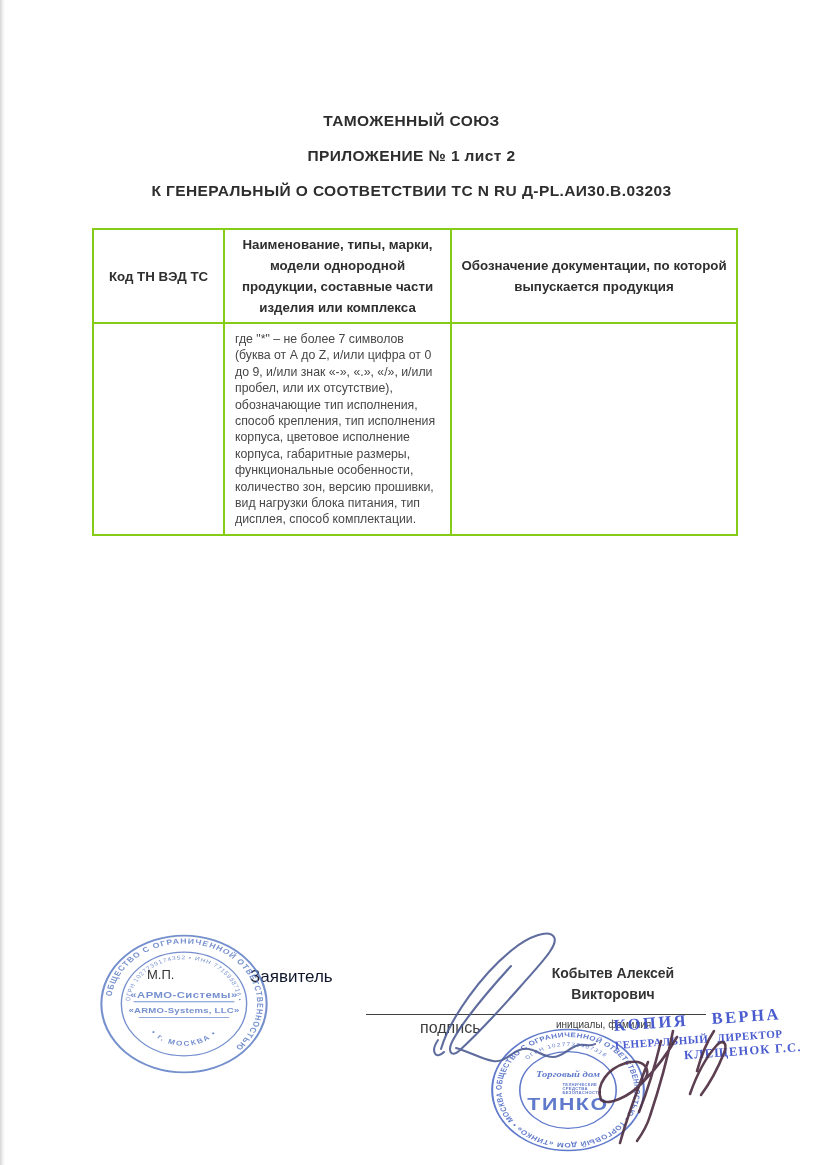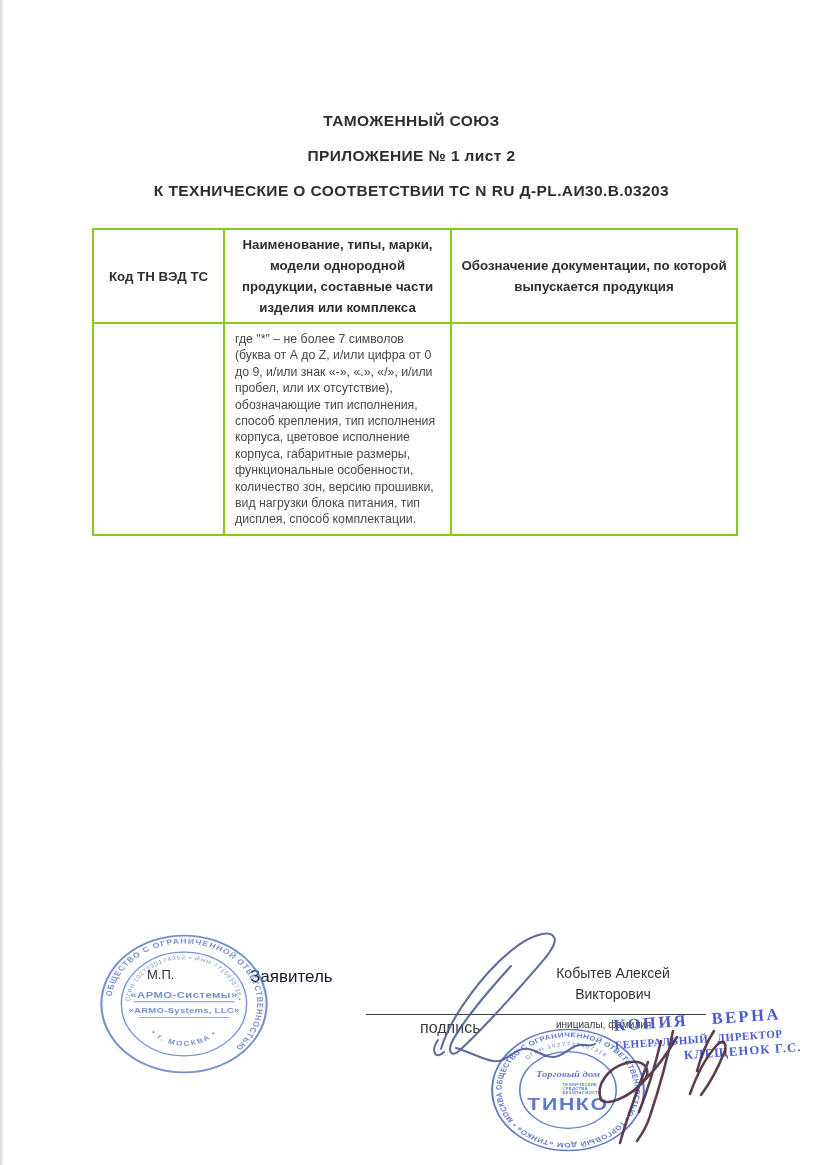--- a/index.html
+++ b/index.html
@@ -38,21 +38,21 @@
   tr.body td { height:183px; vertical-align:top; }
   tr.body td.c2 {
     padding:7px 9px 6px 10px; font-size:12.3px; line-height:16.4px;
     color:#474747; text-align:left; font-weight:normal;
   }
   
   .abs { position:absolute; }
   .mp      { left:147px; top:967px; font-size:13px; color:#343434; }
   .applicant { left:250px; top:967px; font-size:17px; color:#0f172a; }
   .name-block { left:527px; top:963px; width:172px; text-align:center;
-                font-size:14px; line-height:21px; color:#343434; }
+                font-size:14px; line-height:21px; color:#343434;font-weight:bold; }
   .sig-line { left:366px; top:1014px; width:340px; border-top:1.8px solid #404040; height:0; }
   .cap-sign { left:420px; top:1019px; font-size:16px; color:#3c3c3c; }
   .cap-init { left:556px; top:1019px; font-size:10px; color:#3c3c3c; }
   
   .stamp { position:absolute; pointer-events:none; }
   .stamp-armo  { left:97px;  top:932px;  width:174px; height:144px; opacity:.82; }
   .stamp-tinko { left:489px; top:1027px; width:158px; height:126px; opacity:.88; }
   .copy-stamp {
     left:613px; top:1016px; width:205px; transform:rotate(-4deg);
     transform-origin:left top; color:#3a4ecb;
@@ -80,21 +80,21 @@
 </style>
 </head>
 <body>
 
 <div class="page">
   <div class="scan-edge"></div>
 
   <div class="titles">
     <div class="title t1">ТАМОЖЕННЫЙ СОЮЗ</div>
     <div class="title t2">ПРИЛОЖЕНИЕ № 1 лист 2</div>
-    <div class="title t3">К ТЕХНИЧЕСКИЕ О СООТВЕТСТВИИ ТС N RU Д-PL.АИ30.В.03203</div>
+    <div class="title t3">К ГЕНЕРАЛЬНЫЙ О СООТВЕТСТВИИ ТС N RU Д-PL.АИ30.В.03203</div>
   </div>
 
   <table class="doc">
     <tbody>
         <tr class="hdr">
       <td class="c1">Код ТН ВЭД ТС</td>
       <td class="c2">Наименование, типы, марки, модели однородной продукции, составные части изделия или комплекса</td>
       <td class="c3">Обозначение документации, по которой выпускается продукция</td>
     </tr>
     <tr class="body">

